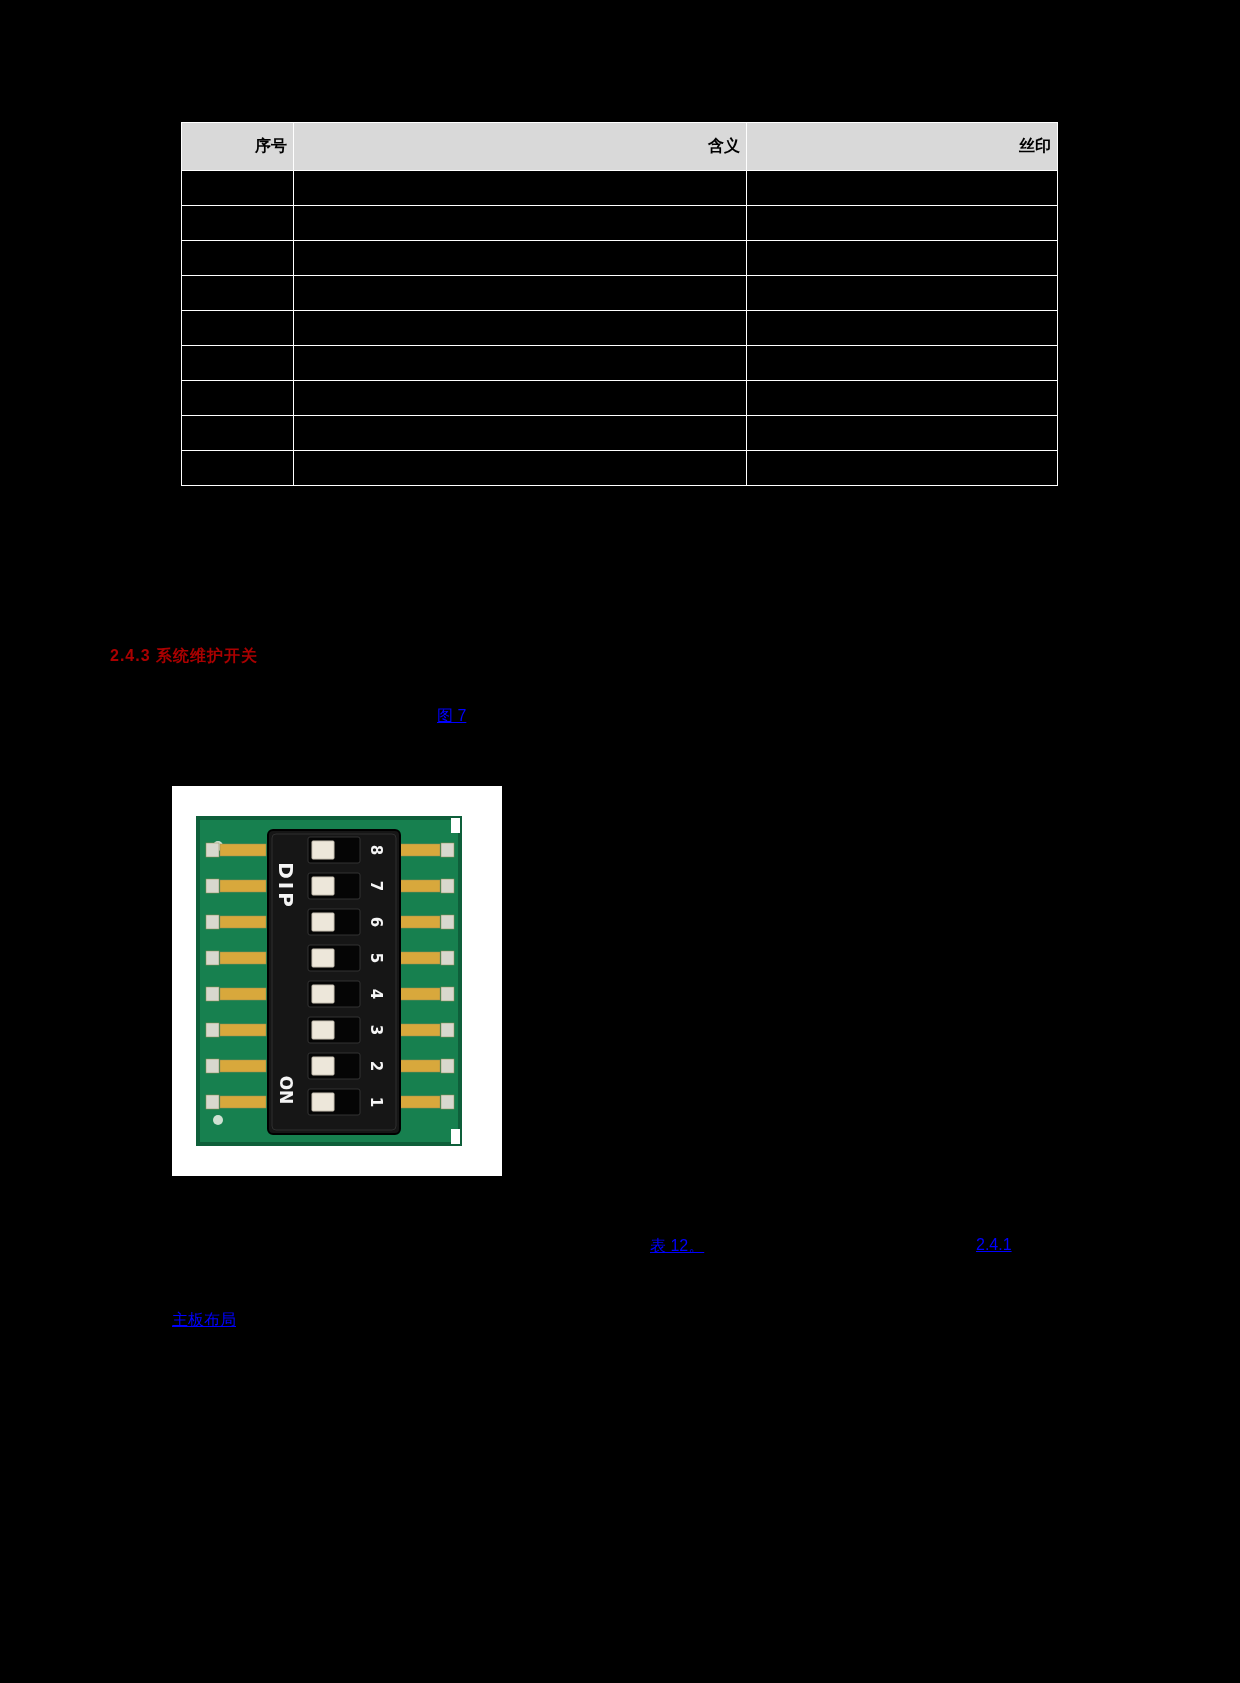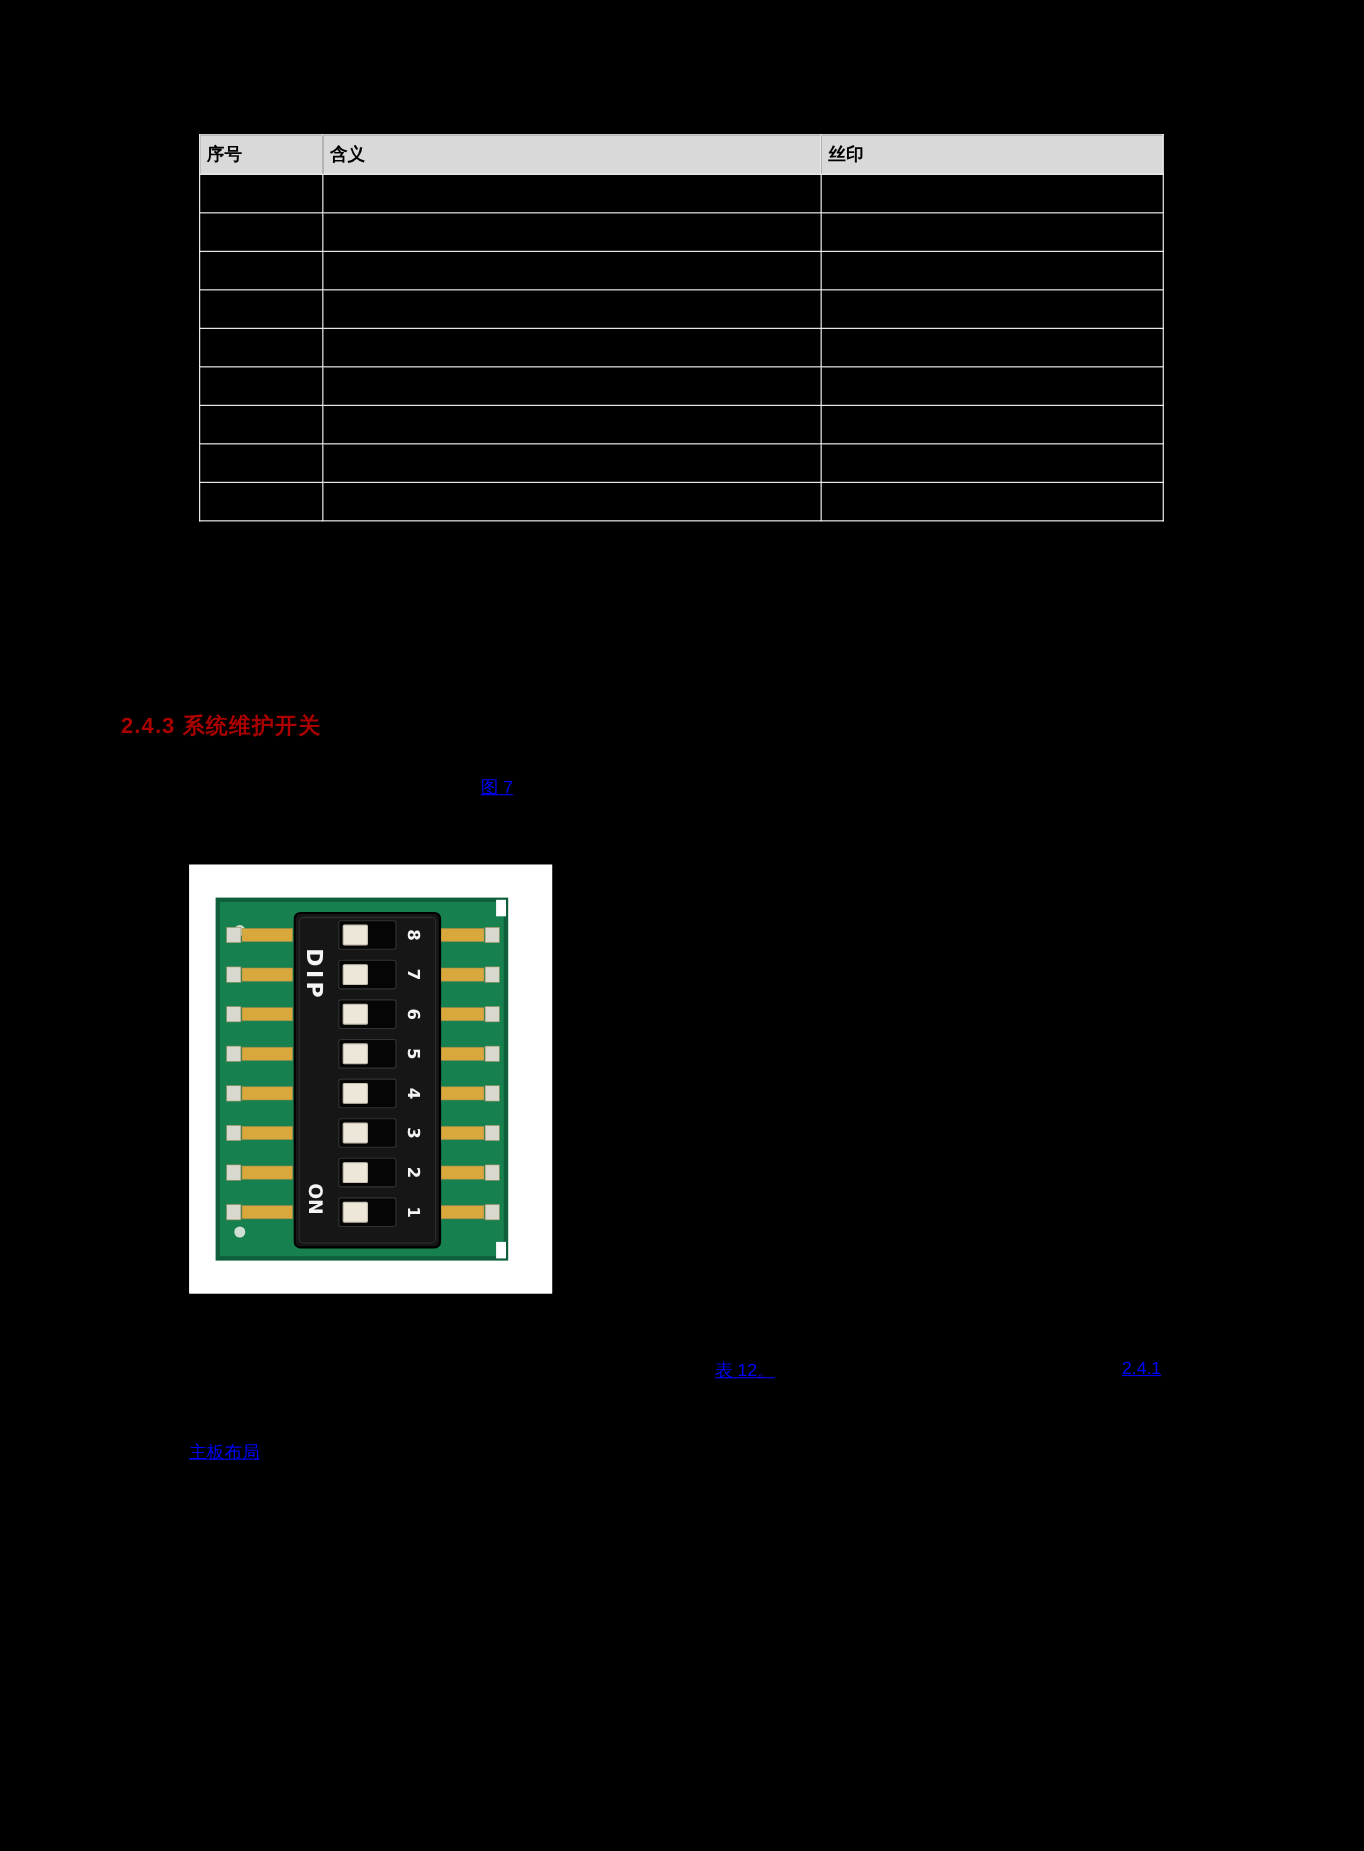--- a/index.html
+++ b/index.html
@@ -22,32 +22,32 @@
   table.spec-table th, table.spec-table td {
     border: 1px solid #FFFFFF;
     padding: 0 6px;
     overflow: hidden;
   }
   table.spec-table th {
     background: #D9D9D9;
     color: #000000;
     font-size: 16px;
     font-weight: bold;
-    height: 36px;
-    text-align: left;
+    height: 48px;
+    text-align: right;
   }
   table.spec-table td {
     height: 35px;
     background: #000000;
   }
 
   
   .section-heading {
     color: #AA0000;
-    font-size: 20px;
+    font-size: 16px;
     font-weight: bold;
     letter-spacing: 1px;
     white-space: nowrap;
   }
   .doc-link {
     color: #0000FF;
     text-decoration: underline;
     font-size: 16px;
     cursor: pointer;
     white-space: nowrap;
@@ -264,16 +264,16 @@
       <text class="svg-num" transform="translate(204 136) rotate(90)">6</text>
       <text class="svg-num" transform="translate(204 172) rotate(90)">5</text>
       <text class="svg-num" transform="translate(204 208) rotate(90)">4</text>
       <text class="svg-num" transform="translate(204 244) rotate(90)">3</text>
       <text class="svg-num" transform="translate(204 280) rotate(90)">2</text>
       <text class="svg-num" transform="translate(204 316) rotate(90)">1</text>
     </svg>
   </figure>
 
   <a class="abs doc-link" style="left:650px; top:1236px;">表 12。</a>
-  <a class="abs doc-link" style="left:1020px; top:1236px;">2.4.1</a>
+  <a class="abs doc-link" style="left:976px; top:1236px;">2.4.1</a>
   <a class="abs doc-link" style="left:172px; top:1270px;margin-top:40px;">主板布局</a>
 
 </div>
 
 </body></html>

